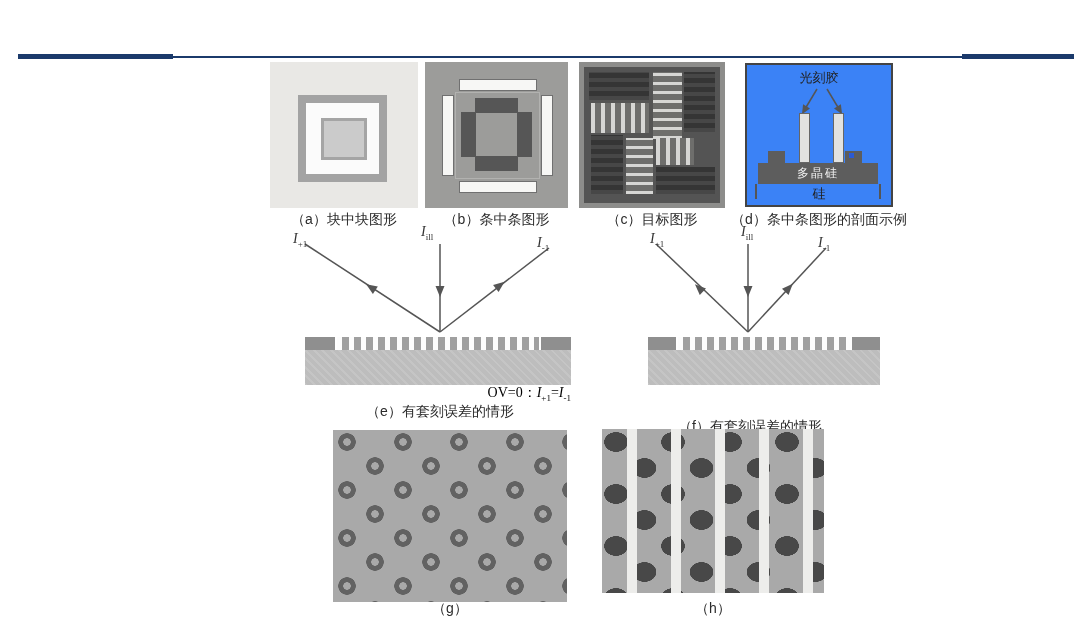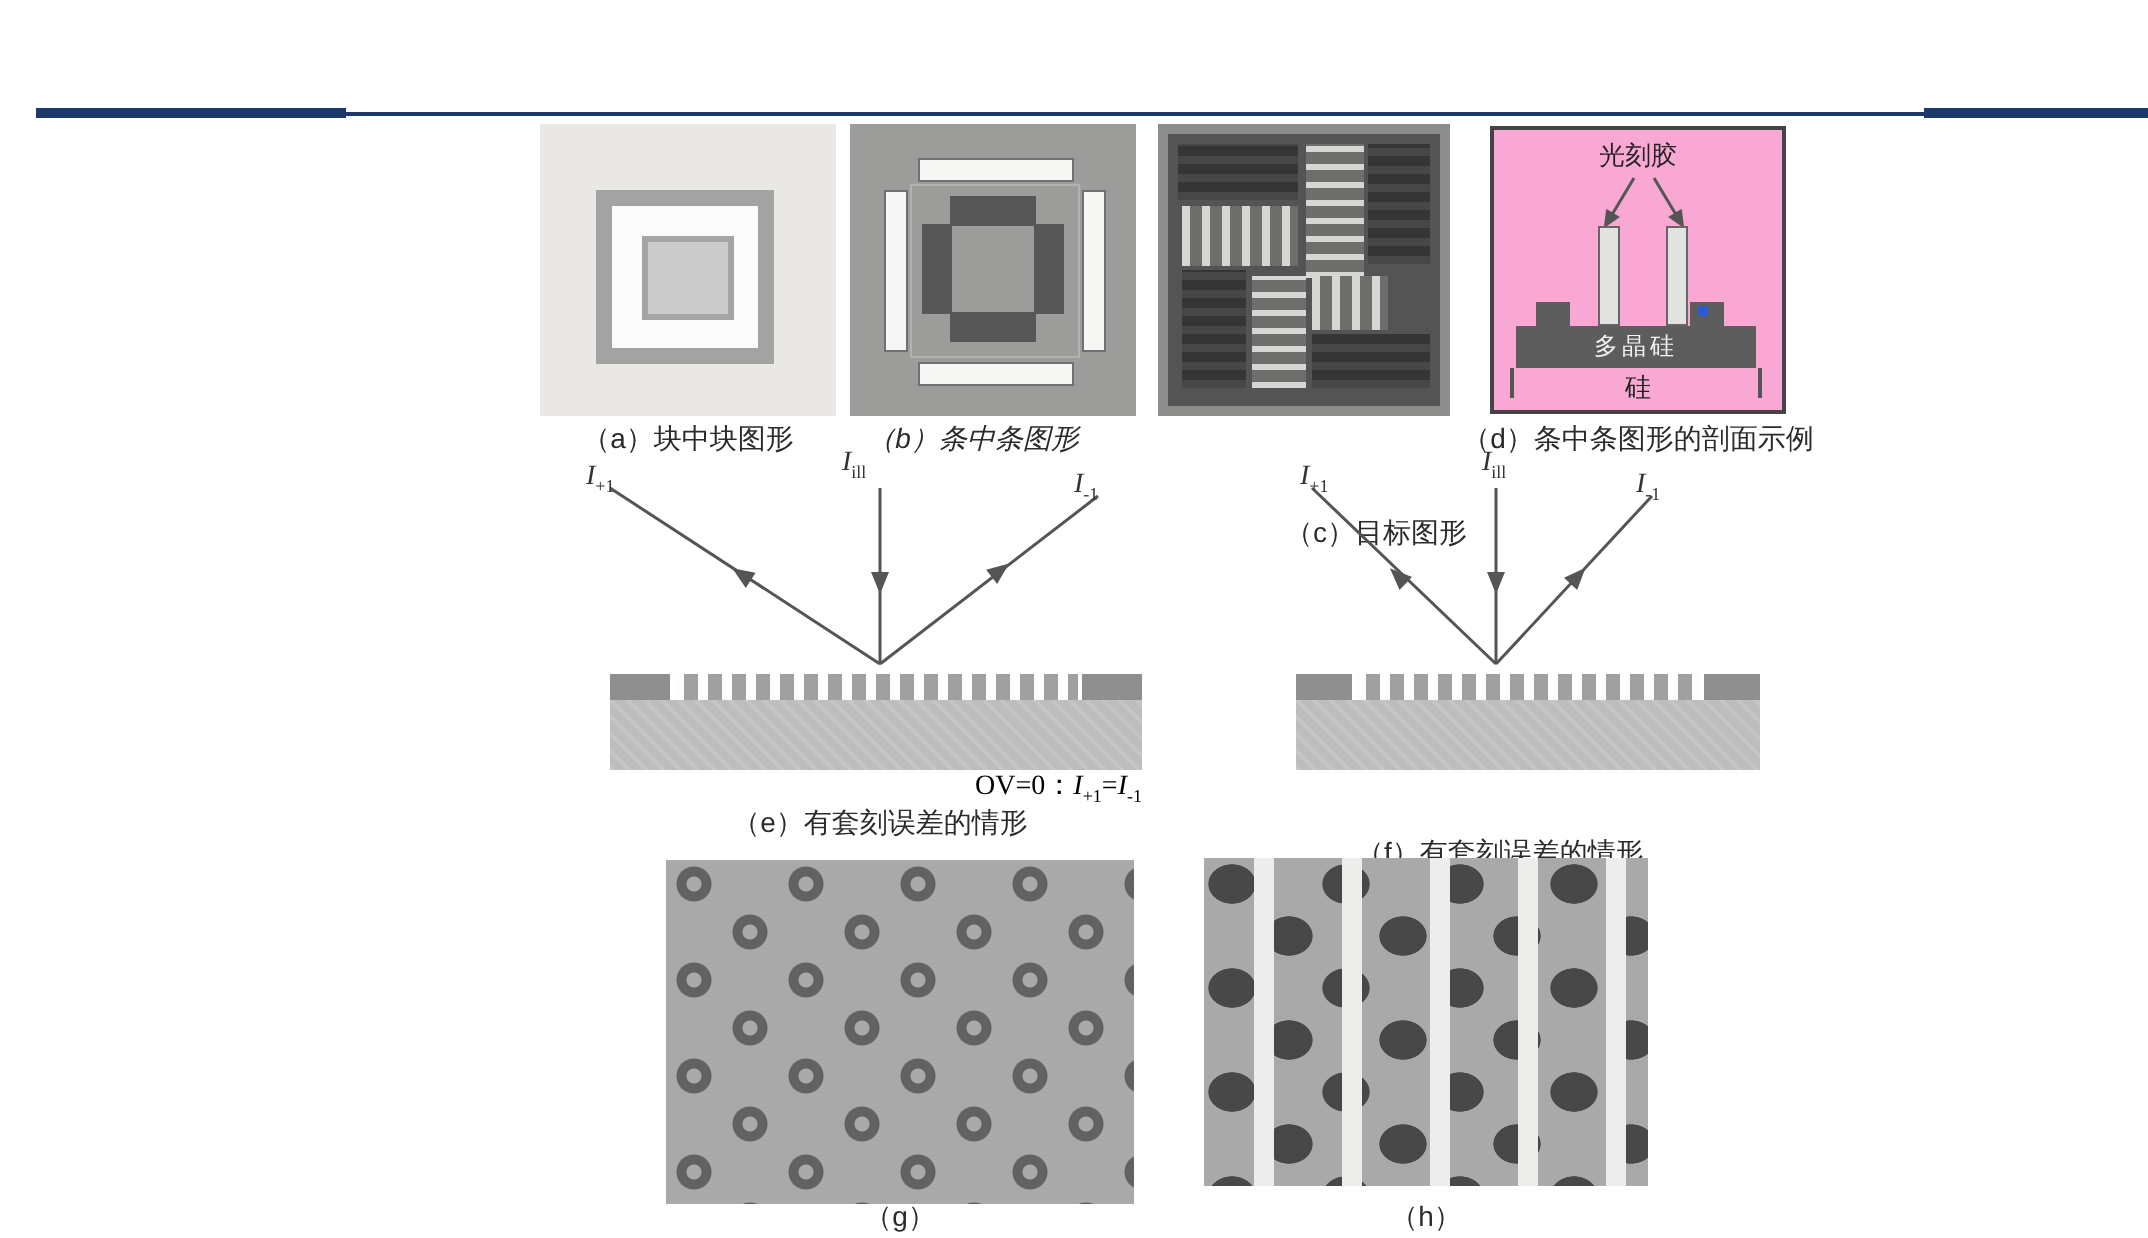--- a/index.html
+++ b/index.html
@@ -23,34 +23,34 @@
   .pb-outline{left:30px;top:30px;width:83px;height:85px;border:1px solid #b2b2b0;}
   .pb-white{background:#f7f7f5;border:1px solid #707070;}
   .pb-dark{background:#565656;}
 
   .panel-c{left:579px;top:62px;width:146px;height:146px;background:#8d8d8b;}
   .pc-inner{left:5px;top:5px;width:136px;height:136px;background:#545454;}
   .hs-light{background:repeating-linear-gradient(0deg,#d6d6d4 0 3px,#6e6e6c 3px 9px);}
   .vs-light{background:repeating-linear-gradient(90deg,#d6d6d4 0 4px,#6e6e6c 4px 10px);}
   .hs-dark{background:repeating-linear-gradient(0deg,#474747 0 4px,#353535 4px 9px);}
 
-  .panel-d{left:745px;top:63px;width:148px;height:144px;background:#f9a8d4;border:2px solid #444;box-sizing:border-box;}
+  .panel-d{left:745px;top:63px;width:148px;height:144px;background:#3b82f6;border:2px solid #444;box-sizing:border-box;}
   .pd-label-top{left:0;top:4px;width:144px;text-align:center;font-size:13px;color:#222;}
   .pd-bar{width:11px;height:50px;top:48px;background:#e2e2e0;border:1px solid #666;box-sizing:border-box;}
   .pd-poly{left:11px;top:98px;width:120px;height:21px;background:#5d5d5d;color:#f2f2f2;
            font-size:12px;text-align:center;line-height:21px;letter-spacing:2px;}
   .pd-block{width:17px;height:12px;top:86px;background:#5d5d5d;}
   .pd-dot{left:102px;top:88px;width:5px;height:5px;background:#2b5ad4;}
   .pd-sil-line{top:119px;width:2px;height:15px;background:#555;}
   .pd-sil-label{left:0;top:120px;width:144px;text-align:center;font-size:13px;color:#222;}
 
   .caption{font-size:14px;color:#2b2b2b;text-align:center;}
   .cap-a{left:266px;top:211px;width:156px;}
-  .cap-b{left:408px;top:211px;width:157px;font-style:italic;}
-  .cap-c{left:608px;top:211px;width:160px;margin-top:47px;}
+  .cap-b{left:418px;top:211px;width:157px;}
+  .cap-c{left:572px;top:211px;width:160px;}
   .cap-d{left:730px;top:211px;width:178px;}
 
   
   .beam-label{font-family:"Liberation Serif","DejaVu Serif",serif;font-size:14px;color:#333;}
   .beam-label i{font-style:italic;}
   .beam-label sub{font-size:9px;}
   .grating{height:48px;}
   .gr-sub{left:0;top:13px;width:100%;height:35px;background:#bdbdbd;
           background-image:repeating-linear-gradient(45deg,rgba(255,255,255,.12) 0 2px,rgba(0,0,0,0) 2px 6px);}
   .gr-end{top:0;height:13px;background:#8f8f8f;}

